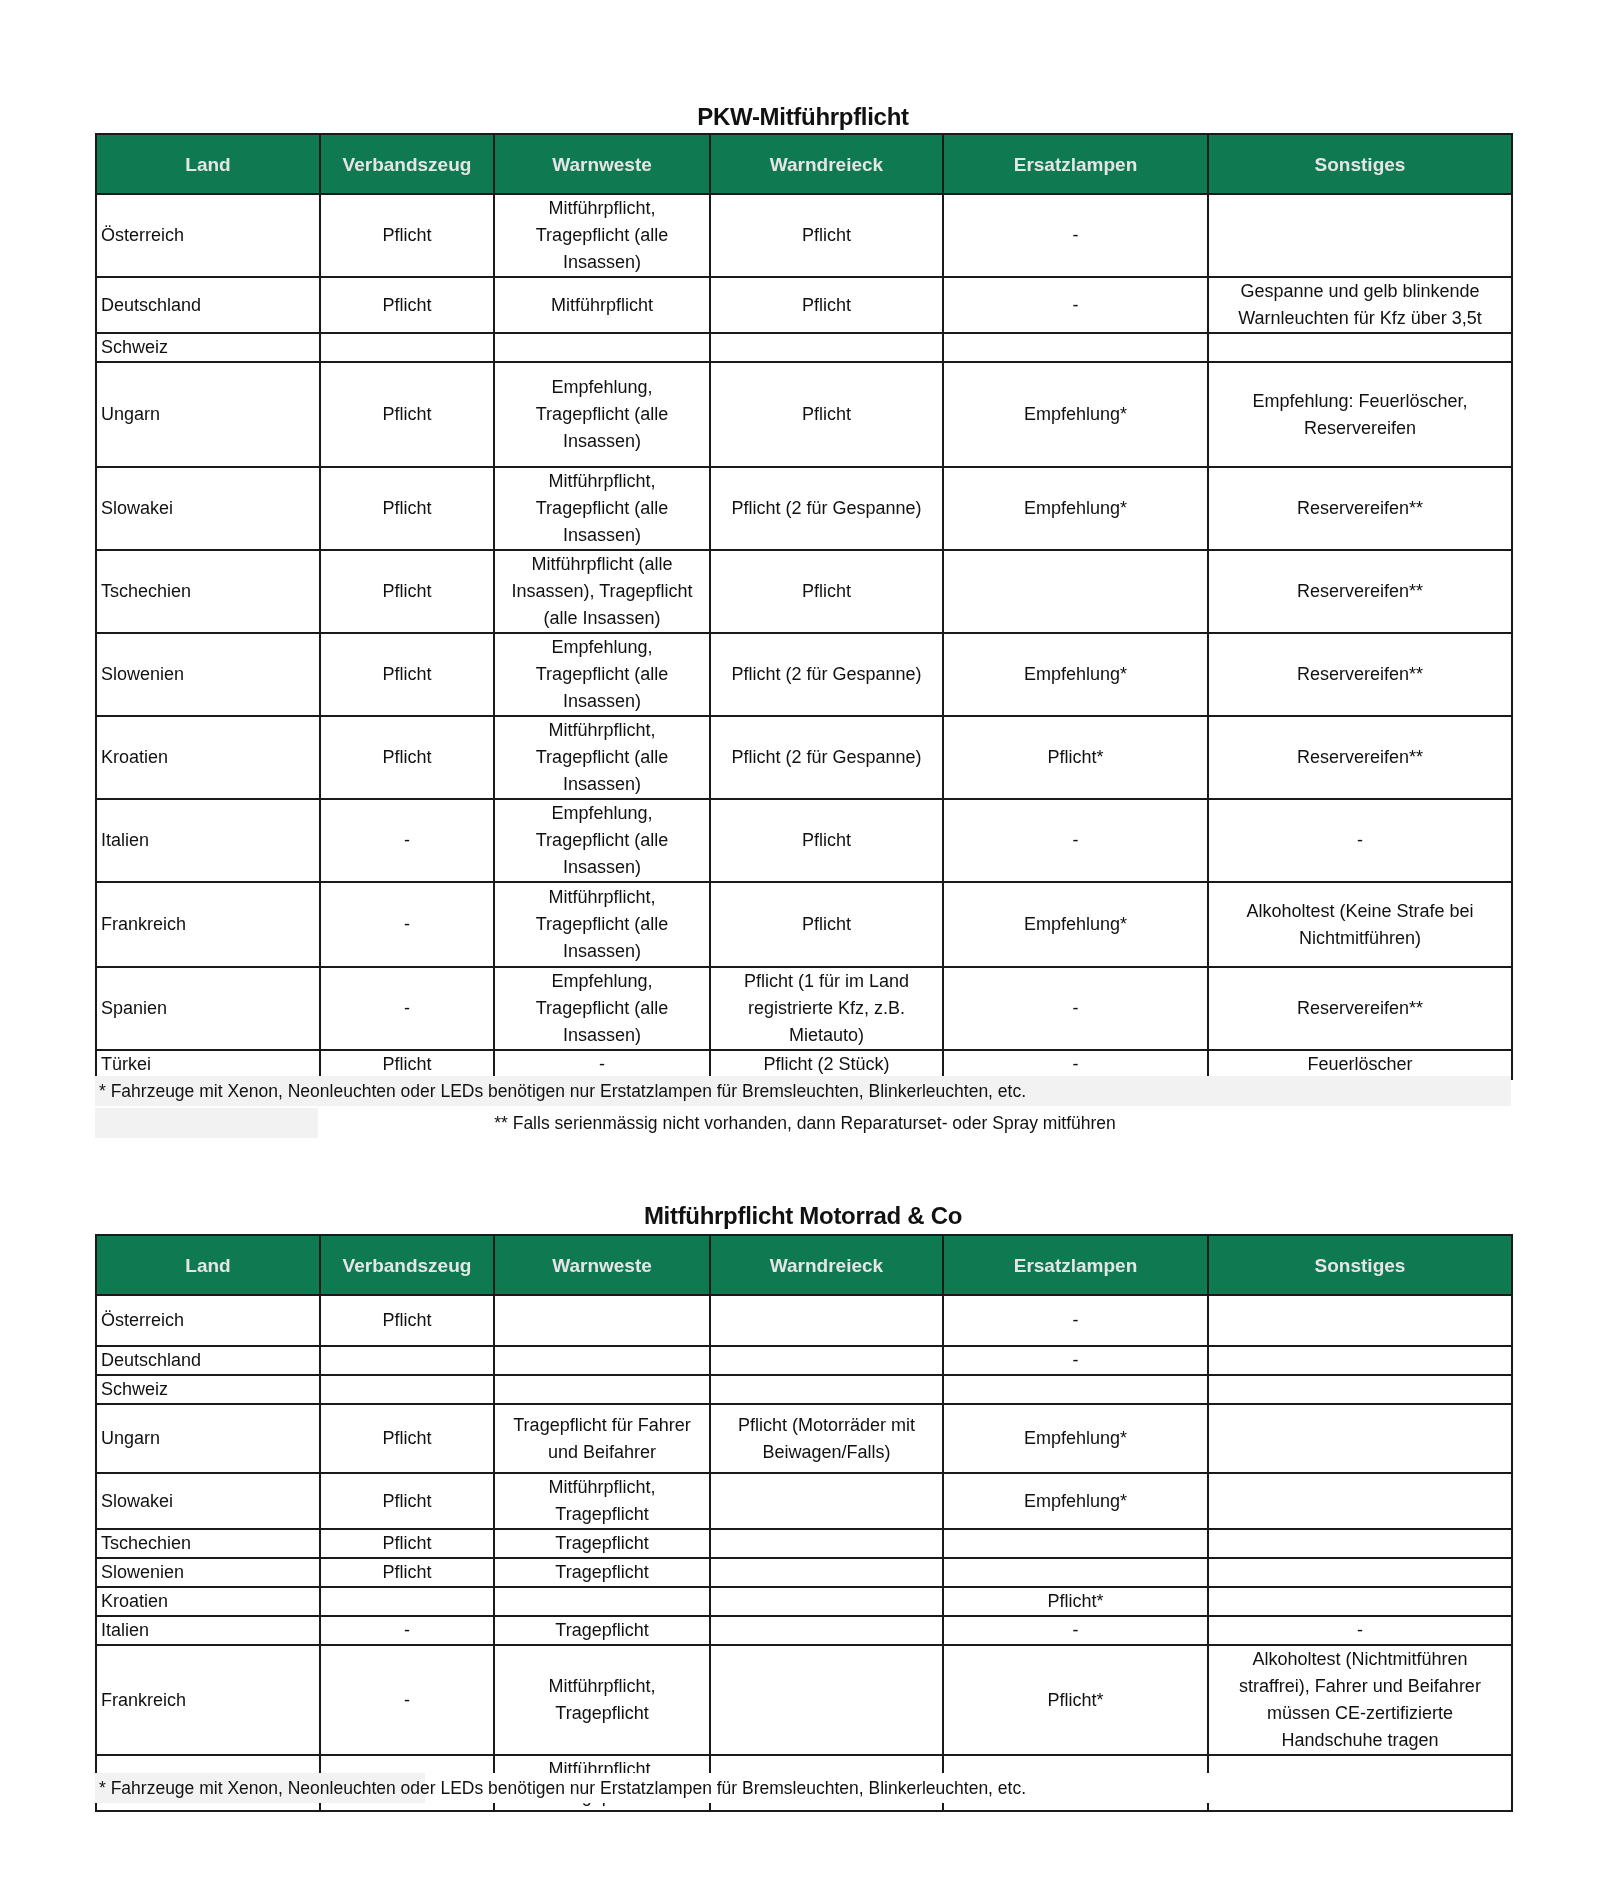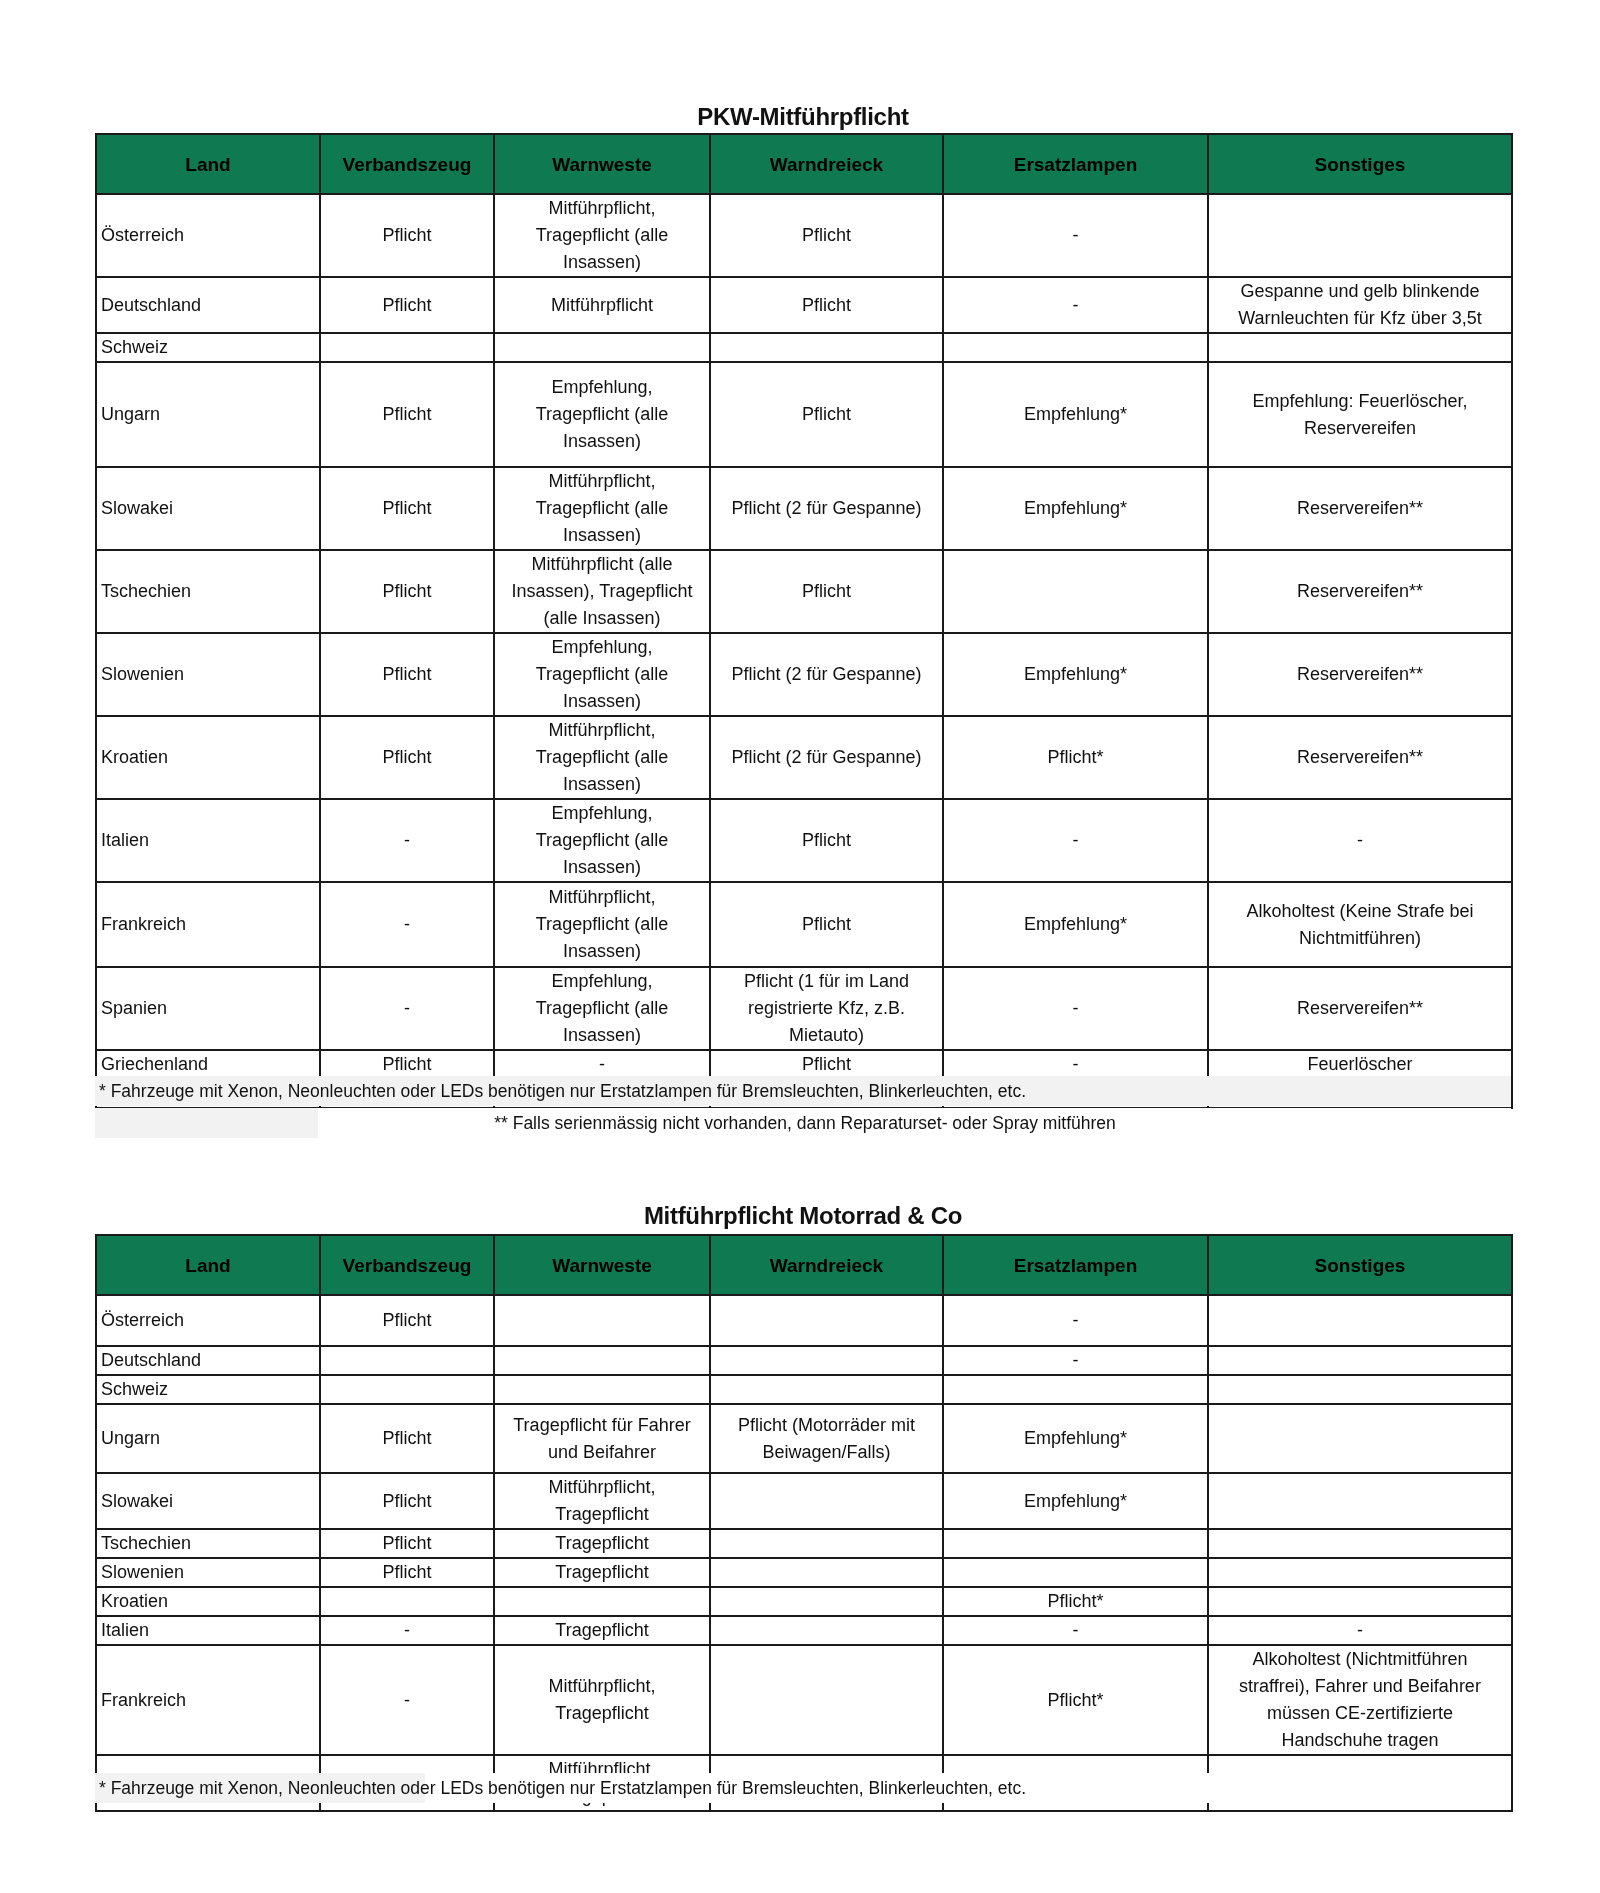--- a/index.html
+++ b/index.html
@@ -3,21 +3,21 @@
 <meta charset="utf-8">
 <style>
   html, body { margin: 0; padding: 0; background: #ffffff; }
   body { width: 1600px; height: 1893px; position: relative; overflow: hidden;
          font-family: "Liberation Sans", sans-serif; color: #111; }
   .title { position: absolute; left: 95px; width: 1416px; text-align: center;
            font-weight: bold; font-size: 24px; letter-spacing: -0.3px; }
   table.grid { position: absolute; left: 95px; border-collapse: collapse; table-layout: fixed; }
   table.grid th, table.grid td { border: 2px solid #1a1a1a; padding: 0 5px; font-size: 18px;
            line-height: 27px; text-align: center; vertical-align: middle; overflow: hidden; }
-  table.grid th { background: #0f7a52; color: #000000; font-weight: bold; font-size: 19px; }
+  table.grid th { background: #0f7a52; color: #e5e5e5; font-weight: bold; font-size: 19px; }
   table.grid td.land { text-align: left; padding-left: 4px; }
   table.grid td { white-space: pre-line; }
   .footnote { position: absolute; left: 95px; font-size: 17.5px; height: 30px; line-height: 30px;
               padding-left: 4px; box-sizing: border-box; }
   .fn-bg { background: #f2f2f2; }
   .fn2 { background: linear-gradient(to right, #f2f2f2 0, #f2f2f2 223px, #ffffff 223px); }
 </style>
 </head>
 <body>
 
@@ -147,28 +147,20 @@
         <td>Empfehlung,
 Tragepflicht (alle
 Insassen)</td>
         <td>Pflicht (1 für im Land
 registrierte Kfz, z.B.
 Mietauto)</td>
         <td>-</td>
         <td>Reservereifen**</td>
       </tr>
       <tr>
-        <td class="land" style="height: 25px;">Griechenland</td>
-        <td>Pflicht</td>
-        <td>-</td>
-        <td>Pflicht</td>
-        <td>-</td>
-        <td>Feuerlöscher</td>
-      </tr>
-      <tr>
         <td class="land" style="height: 25px;">Türkei</td>
         <td>Pflicht</td>
         <td>-</td>
         <td>Pflicht (2 Stück)</td>
         <td>-</td>
         <td>Feuerlöscher</td>
       </tr>
     </tbody>
 </table>
 <div class="footnote fn-bg" id="fn0a" style="top:1076px; width:1416px;">* Fahrzeuge mit Xenon, Neonleuchten oder LEDs benötigen nur Erstatzlampen für Bremsleuchten, Blinkerleuchten, etc.</div>

